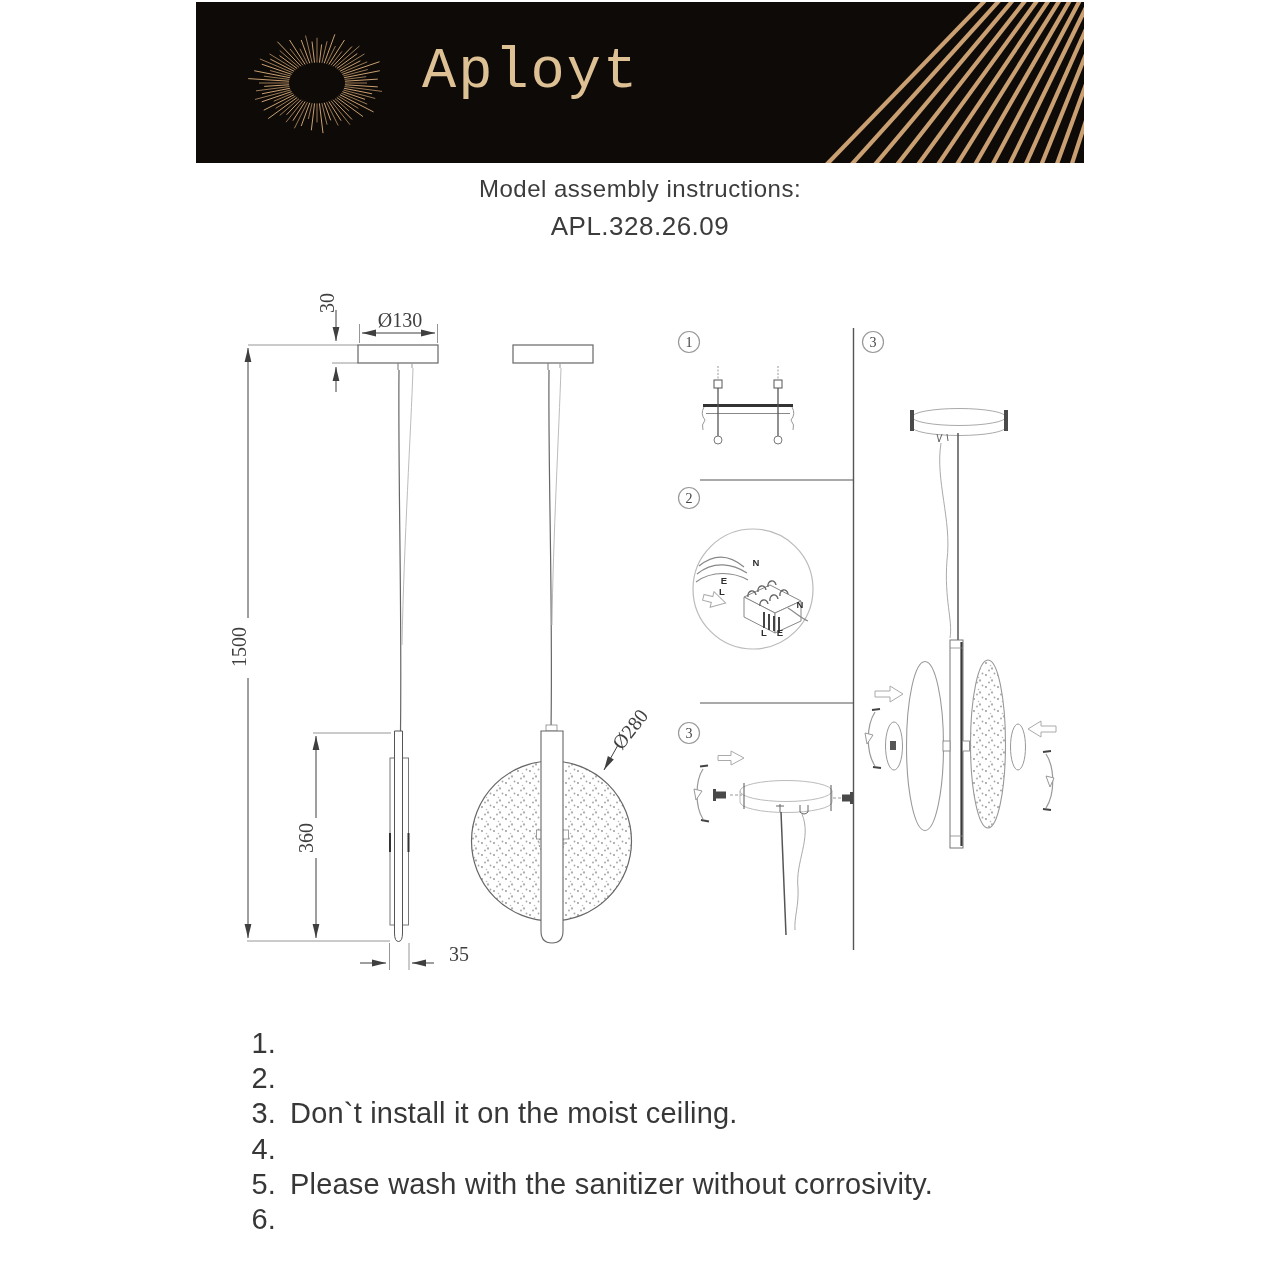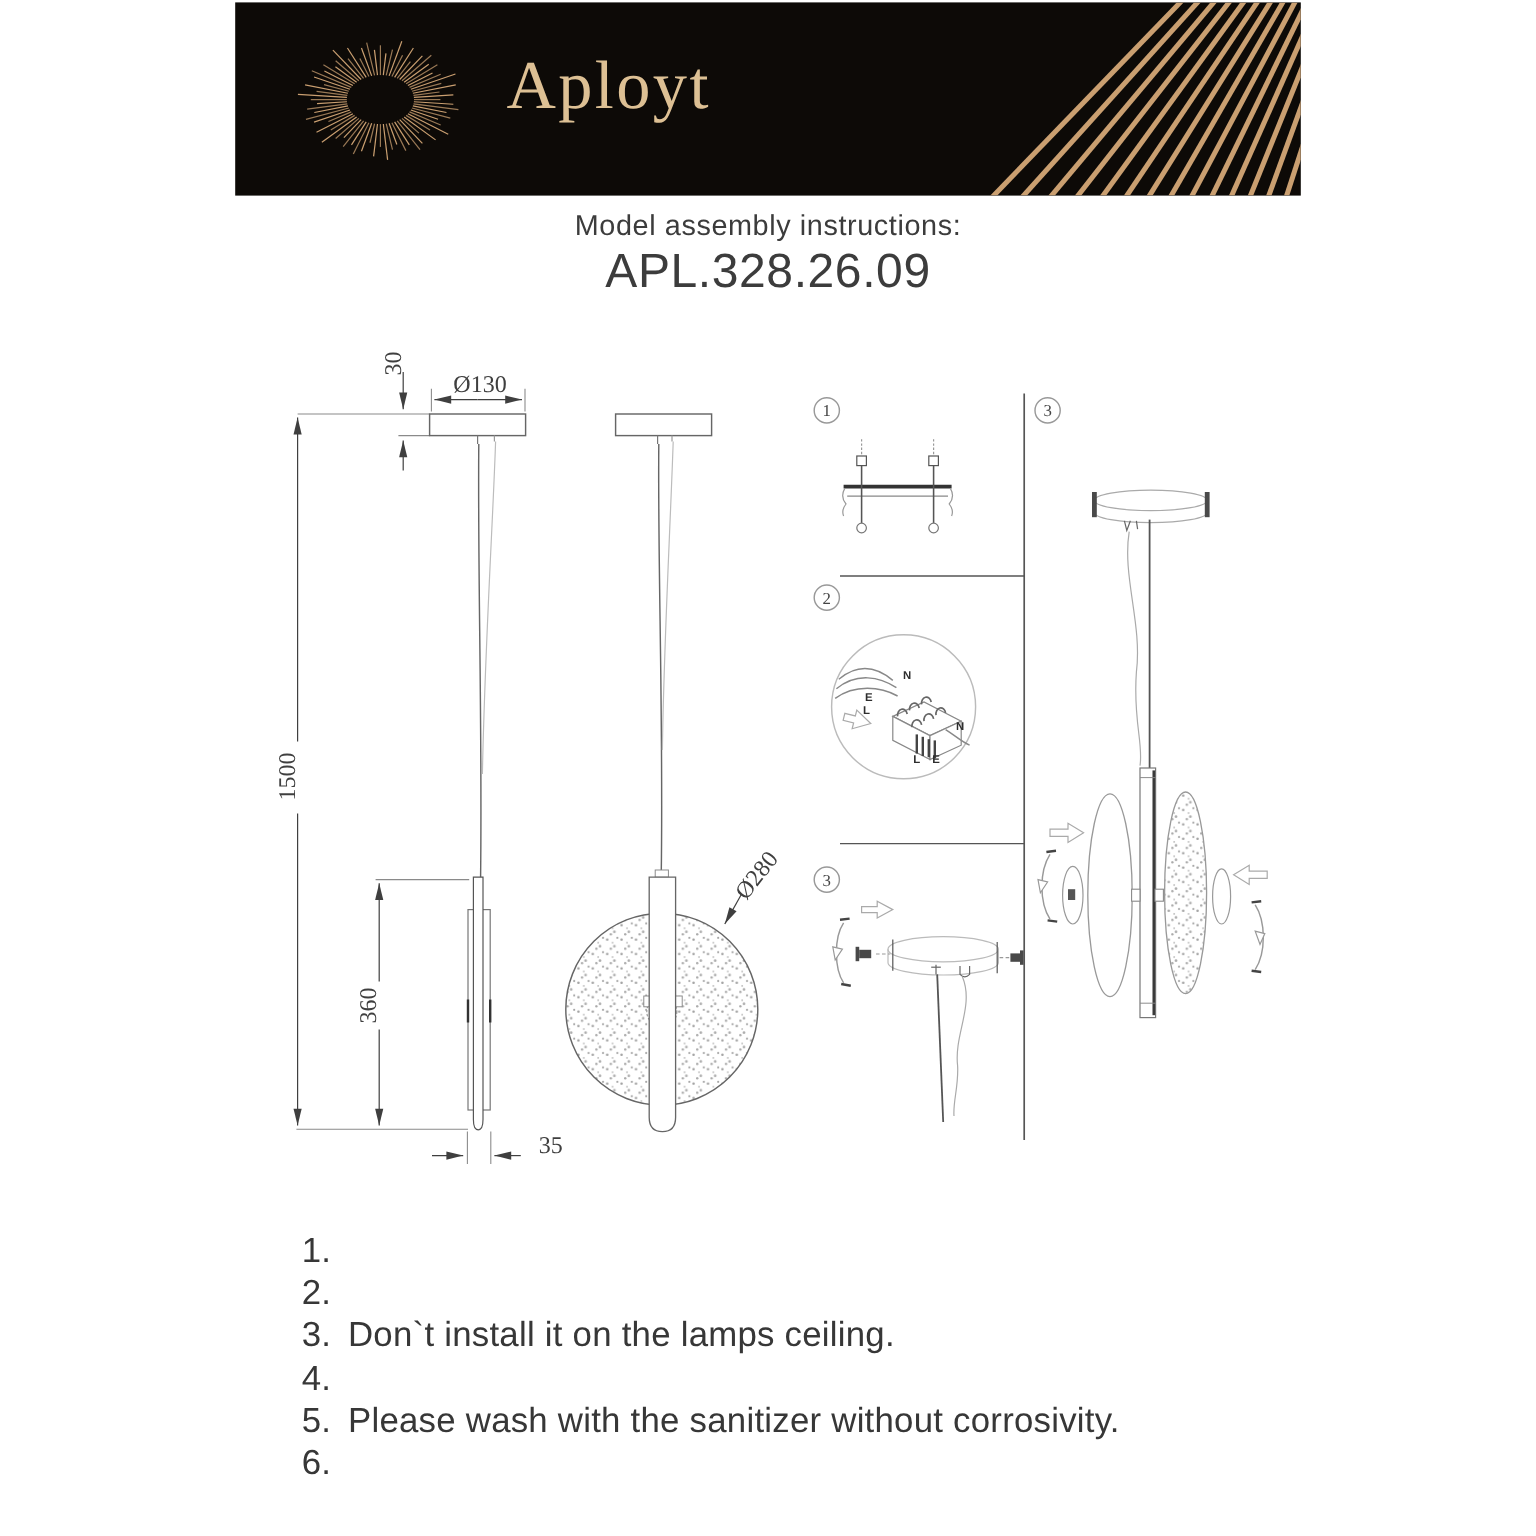--- a/index.html
+++ b/index.html
@@ -3,26 +3,26 @@
 <meta charset="utf-8">
 <style>
   html,body{margin:0;padding:0;}
   body{width:1280px;height:1280px;background:#ffffff;font-family:"Liberation Sans",sans-serif;}
   .page{position:relative;width:1280px;height:1280px;background:#ffffff;overflow:hidden;}
 
   
   .header{position:absolute;left:196px;top:2px;width:888px;height:161px;background:#0d0a07;overflow:hidden;}
   .header svg{position:absolute;left:0;top:0;}
   .brand{position:absolute;left:226px;top:40px;width:170px;color:#ddc094;font-size:57px;line-height:60px;
-         font-weight:300;letter-spacing:2px;font-family:Liberation Serif, serif;}
+         font-weight:300;letter-spacing:2px;font-family:Liberation Mono, monospace;}
 
   
   .title{position:absolute;left:0;top:170px;width:1280px;text-align:center;color:#3c3c3c;}
   .title .l1{font-size:24px;line-height:38px;letter-spacing:0.5px;}
-  .title .l2{font-size:40px;line-height:37px;letter-spacing:0.5px;}
+  .title .l2{font-size:26px;line-height:37px;letter-spacing:0.5px;}
 
   
   .drawing{position:absolute;left:228px;top:278px;width:862px;height:692px;}
   .dimtxt{font-family:"Liberation Serif",serif;font-size:20px;fill:#3f3f3f;}
   .badgetxt{font-family:"Liberation Serif",serif;font-size:14px;fill:#444;}
   .wl{font-family:"Liberation Sans",sans-serif;font-size:9.5px;font-weight:bold;fill:#2e2e2e;}
   .thin{stroke:#8a8a8a;stroke-width:0.9;fill:none;}
   .dimline{stroke:#3f3f3f;stroke-width:1;fill:none;}
   .draw{stroke:#666;stroke-width:1.2;fill:#fff;}
 
@@ -375,21 +375,21 @@
 
   <div class="instructions">
     <div class="row">
       <span class="num">1.</span>
     </div>
     <div class="row">
       <span class="num">2.</span>
     </div>
     <div class="row">
       <span class="num">3.</span>
-      <span>Don`t install it on the lamps ceiling.</span>
+      <span>Don`t install it on the moist ceiling.</span>
     </div>
     <div class="row">
       <span class="num">4.</span>
     </div>
     <div class="row">
       <span class="num">5.</span>
       <span>Please wash with the sanitizer without corrosivity.</span>
     </div>
     <div class="row">
       <span class="num">6.</span>

